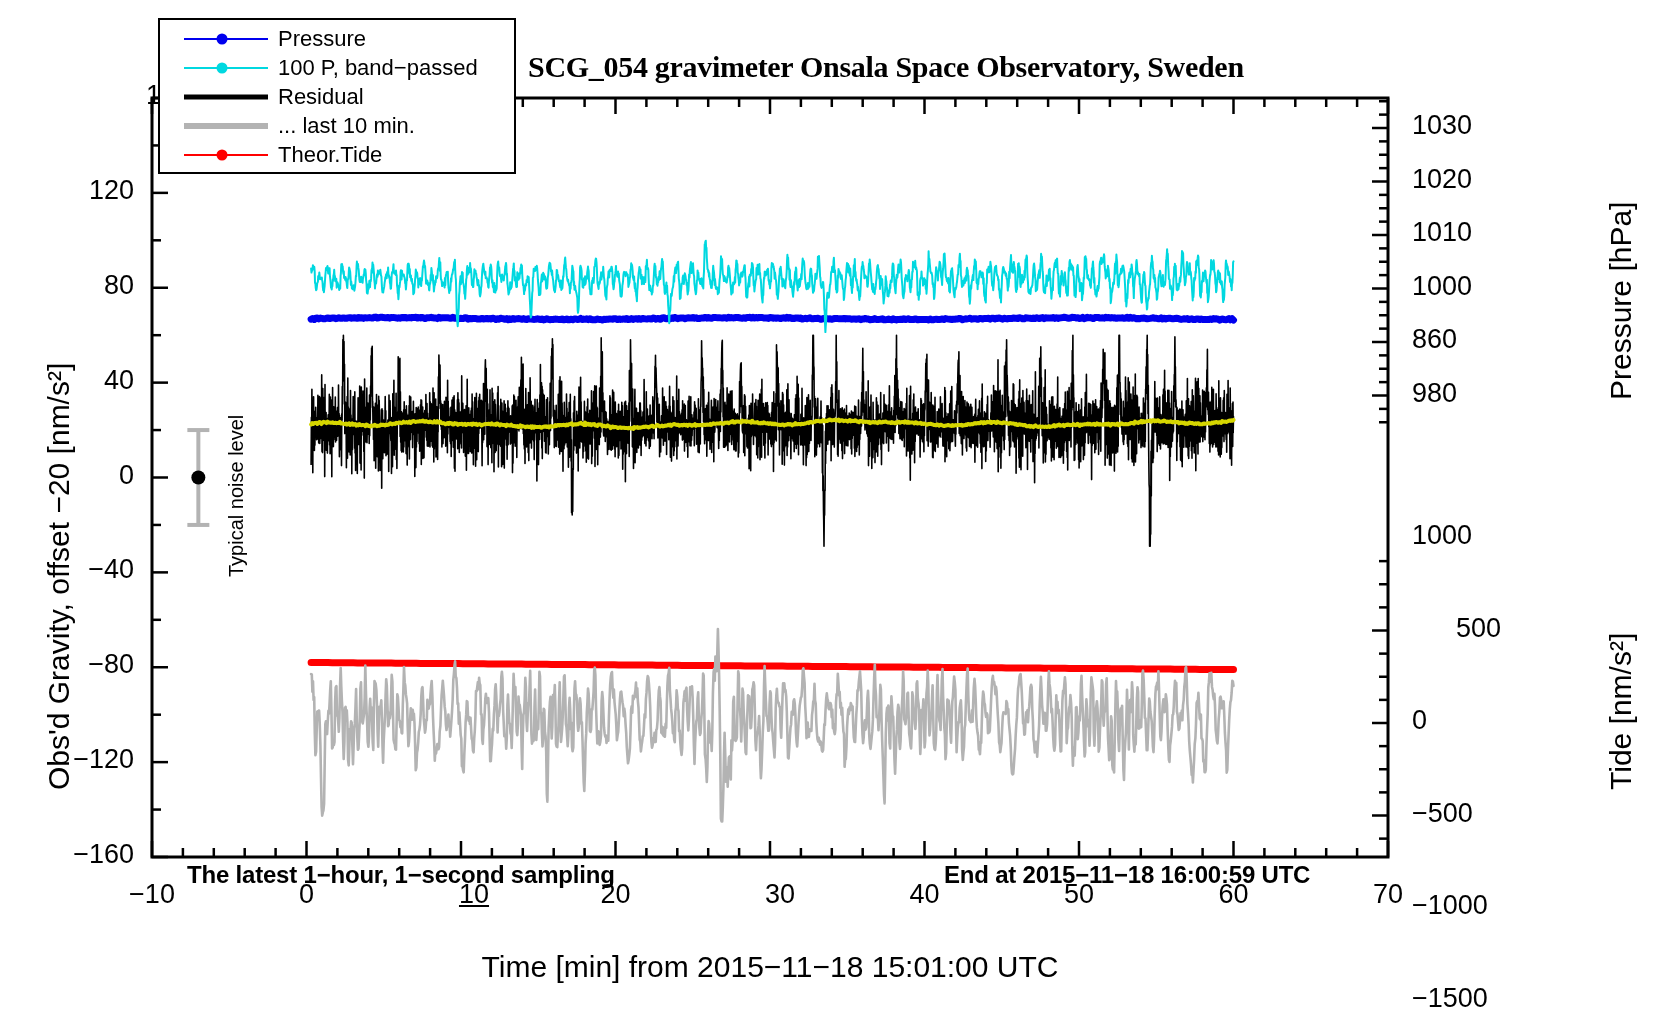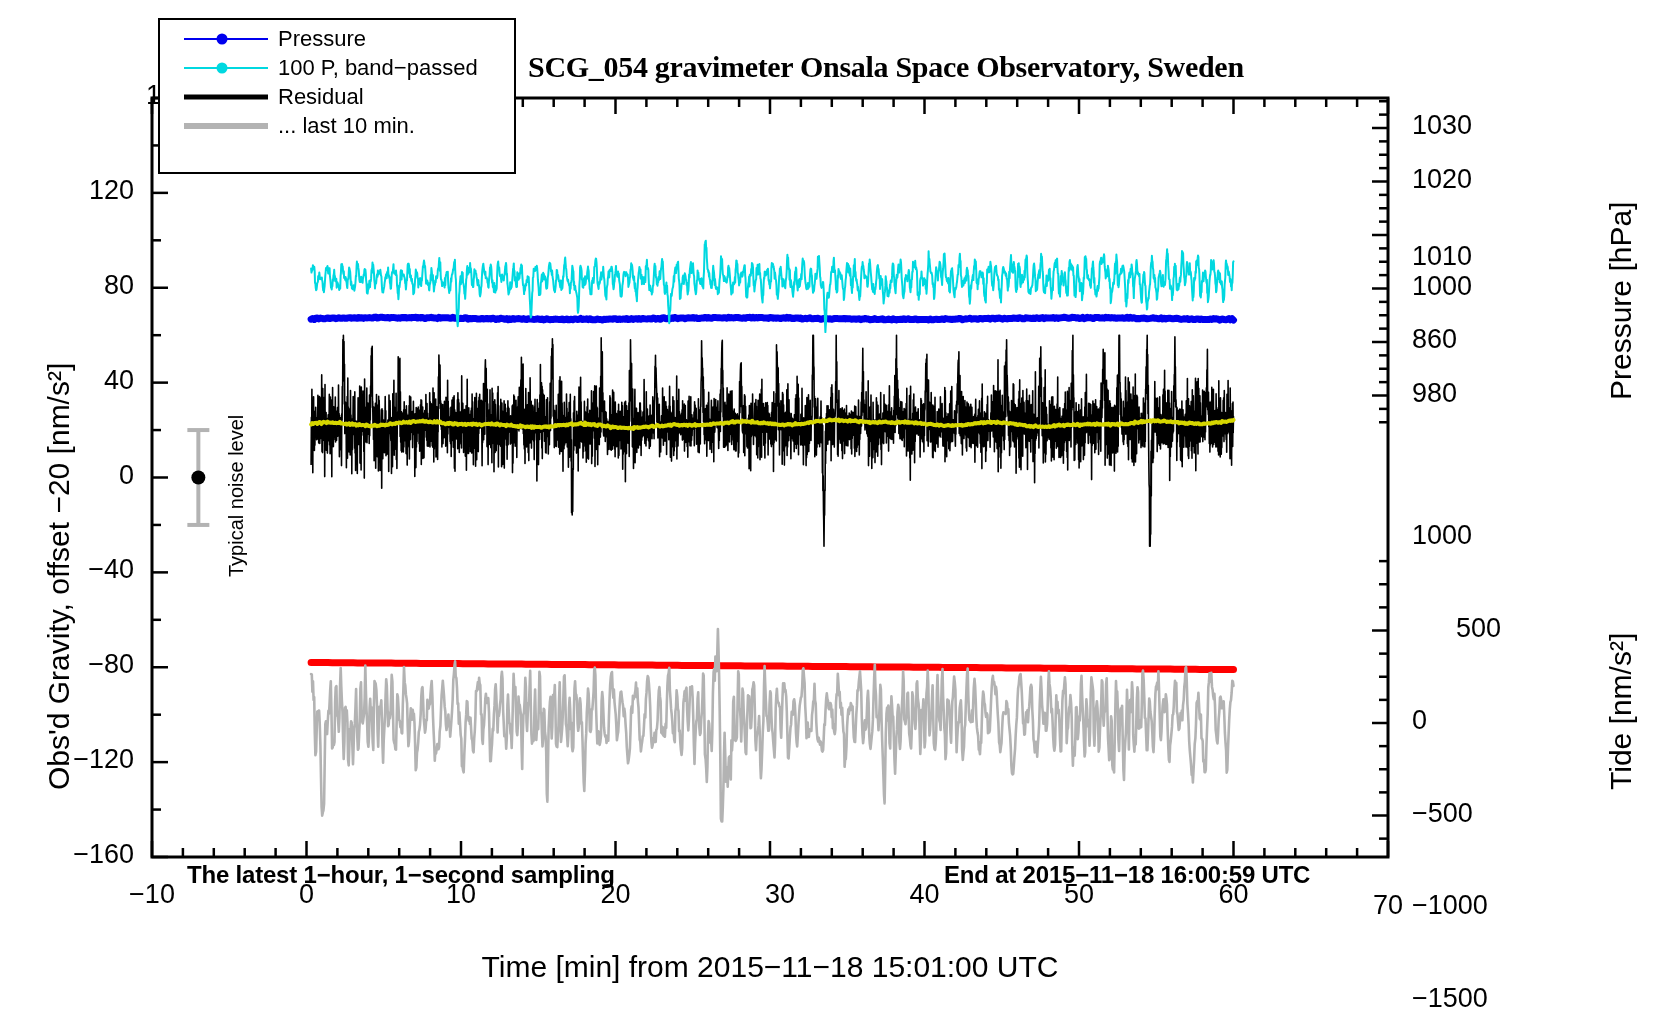--- a/index.html
+++ b/index.html
@@ -196,39 +196,39 @@
   <div id="plot-title">SCG_054 gravimeter Onsala Space Observatory, Sweden</div>
 
   <div class="axis-title rot-left" id="ylabel-left" style="left: 42px; top: 790px;">Obs'd Gravity, offset −20 [nm/s²]</div>
   <div class="axis-title rot-right" id="ylabel-rt" style="left: 1604px; top: 400px;">Pressure [hPa]</div>
   <div class="axis-title rot-right" id="ylabel-rb" style="left: 1604px; top: 790px;">Tide [nm/s²]</div>
   <div class="axis-title" id="xlabel" style="left: 770px; top: 950px; transform: translateX(-50%);">Time [min] from 2015−11−18 15:01:00 UTC</div>
 
   <div id="ticklabels">
       <div class="tick-label" style="top: 879px; left: 152px; transform: translateX(-50%);">−10</div>
       <div class="tick-label" style="top: 879px; left: 306.5px; transform: translateX(-50%);">0</div>
-      <div class="tick-label" style="top: 879px; left: 461px; transform: translateX(-50%);">10</div>
+      <div class="tick-label" style="top: 879px; left: 474px; transform: translateX(-50%); text-decoration: underline;">10</div>
       <div class="tick-label" style="top: 879px; left: 615.5px; transform: translateX(-50%);">20</div>
       <div class="tick-label" style="top: 879px; left: 780px; transform: translateX(-50%);">30</div>
       <div class="tick-label" style="top: 879px; left: 924.5px; transform: translateX(-50%);">40</div>
       <div class="tick-label" style="top: 879px; left: 1079px; transform: translateX(-50%);">50</div>
       <div class="tick-label" style="top: 879px; left: 1233.5px; transform: translateX(-50%);">60</div>
-      <div class="tick-label" style="top: 879px; left: 1388px; transform: translateX(-50%); margin-top: 11px;">70</div>
+      <div class="tick-label" style="top: 879px; left: 1388px; transform: translateX(-50%);">70</div>
       <div class="tick-label" style="top: 80px; left: 148px; transform: translateX(-100%); margin-left: 43px;">160</div>
       <div class="tick-label" style="top: 174.875px; left: 134px; transform: translateX(-100%);">120</div>
       <div class="tick-label" style="top: 269.75px; left: 134px; transform: translateX(-100%);">80</div>
       <div class="tick-label" style="top: 364.625px; left: 134px; transform: translateX(-100%);">40</div>
       <div class="tick-label" style="top: 459.5px; left: 134px; transform: translateX(-100%);">0</div>
       <div class="tick-label" style="top: 554.375px; left: 134px; transform: translateX(-100%);">−40</div>
       <div class="tick-label" style="top: 649.25px; left: 134px; transform: translateX(-100%);">−80</div>
       <div class="tick-label" style="top: 744.125px; left: 134px; transform: translateX(-100%);">−120</div>
       <div class="tick-label" style="top: 839px; left: 134px; transform: translateX(-100%);">−160</div>
       <div class="tick-label" style="top: 110px; left: 1412px;">1030</div>
       <div class="tick-label" style="top: 163.5px; left: 1412px;">1020</div>
-      <div class="tick-label" style="top: 217px; left: 1412px; margin-top: 24px;">1010</div>
+      <div class="tick-label" style="top: 217px; left: 1412px;">1010</div>
       <div class="tick-label" style="top: 270.5px; left: 1412px;">1000</div>
       <div class="tick-label" style="top: 324px; left: 1412px;">860</div>
       <div class="tick-label" style="top: 377.5px; left: 1412px;">980</div>
       <div class="tick-label" style="top: 520px; left: 1412px;">1000</div>
       <div class="tick-label" style="top: 612.5px; left: 1456px;">500</div>
       <div class="tick-label" style="top: 705px; left: 1412px;">0</div>
       <div class="tick-label" style="top: 797.5px; left: 1412px;">−500</div>
       <div class="tick-label" style="top: 890px; left: 1412px;">−1000</div>
       <div class="tick-label" style="top: 982.5px; left: 1412px;">−1500</div>
     </div>
@@ -258,14 +258,21 @@
           <div class="ln" style="border-top: 5px solid rgb(0, 0, 0);"></div>
         </div>
         <div class="legend-label">Residual</div>
       </div>
       <div class="legend-row">
         <div class="legend-key">
           <div class="ln" style="border-top: 6px solid rgb(179, 179, 179);"></div>
         </div>
         <div class="legend-label">... last 10 min.</div>
       </div>
+      <div class="legend-row">
+        <div class="legend-key">
+          <div class="ln" style="border-top: 2px solid rgb(255, 0, 0);"></div>
+          <div class="dot" style="background: rgb(255, 0, 0);"></div>
+        </div>
+        <div class="legend-label">Theor.Tide</div>
+      </div>
     </div>
 </div>
 
 </body></html>

